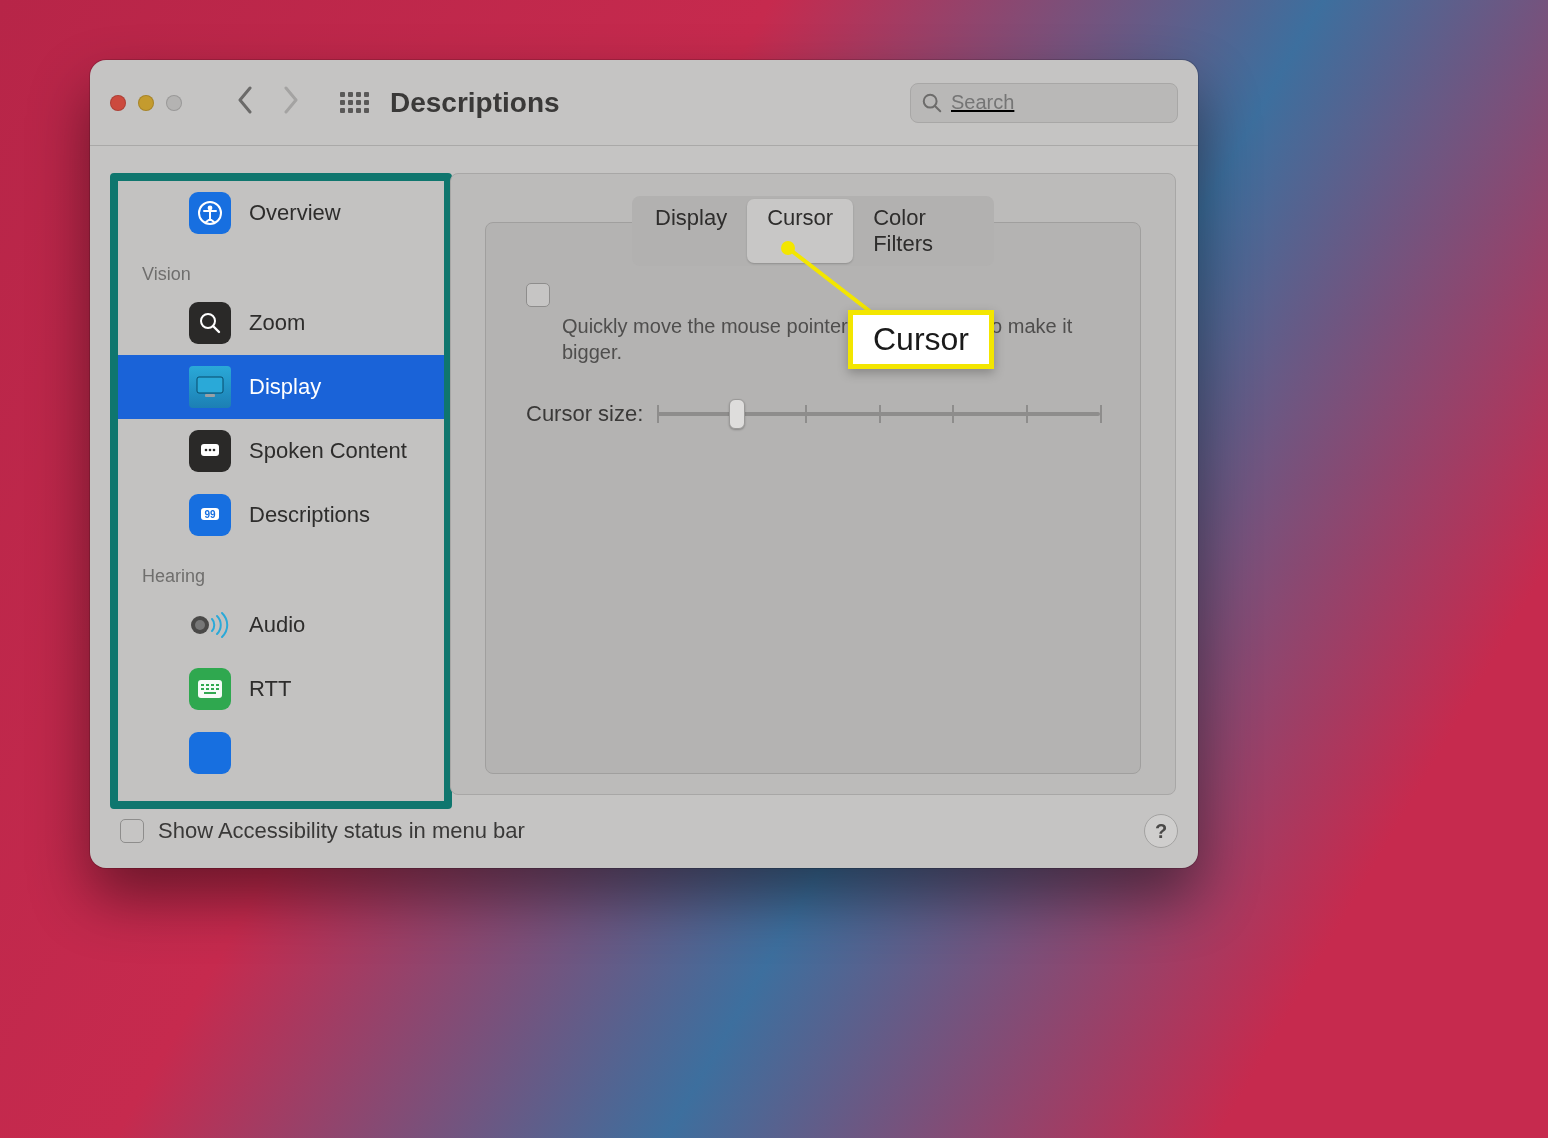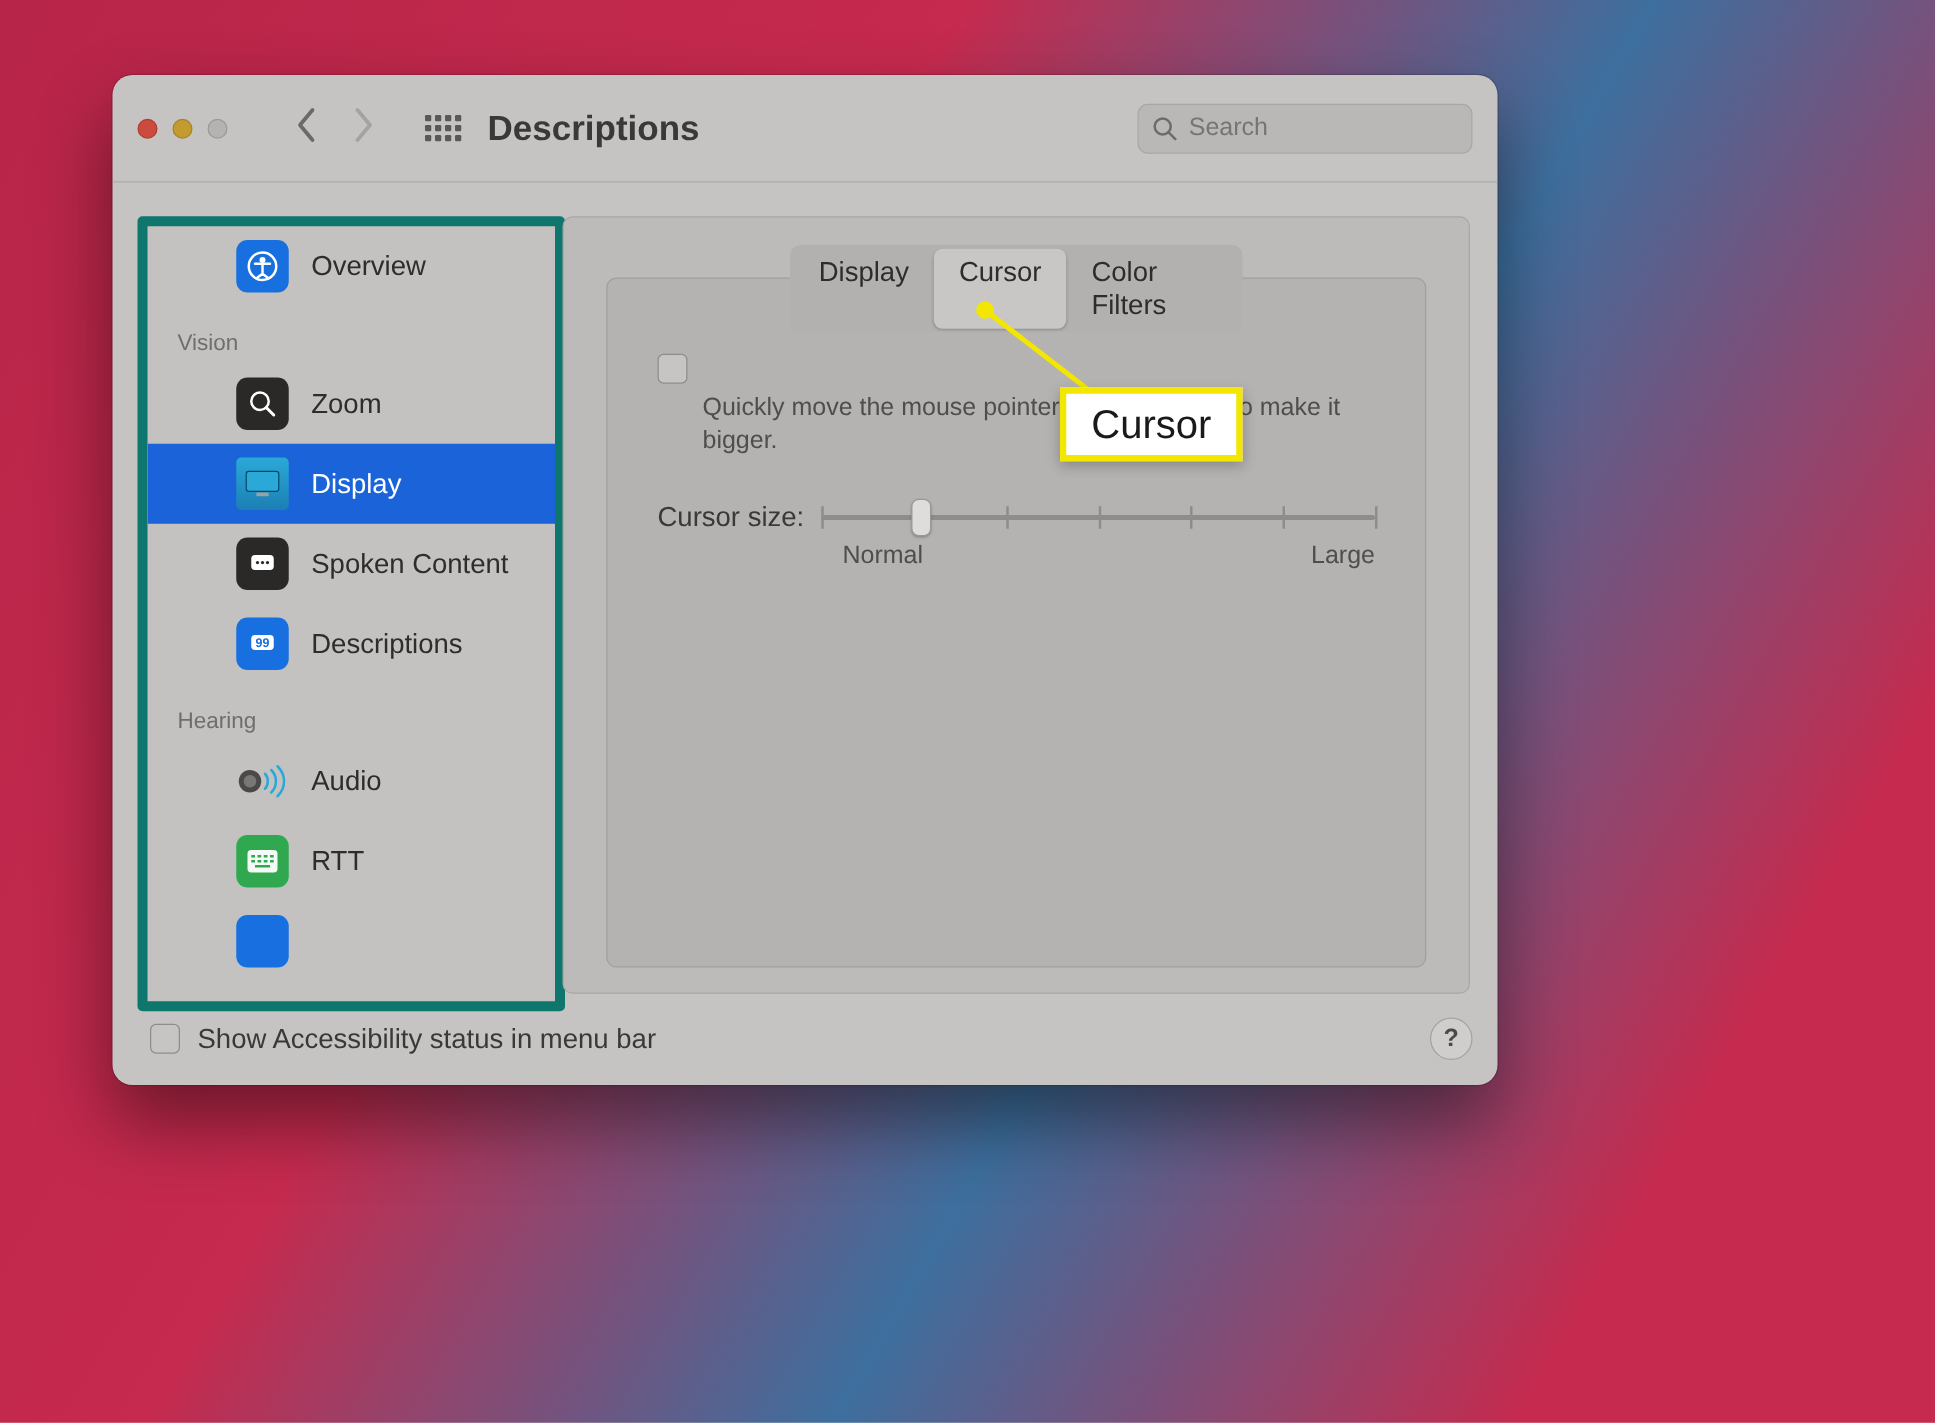--- a/index.html
+++ b/index.html
@@ -76,20 +76,21 @@
     transform:translateY(-50%);
     width:268px;
     height:40px;
     background:#b9b8b7;
     border-radius:8px;
     display:flex;
     align-items:center;
     padding:0 10px;
     box-sizing:border-box;
     border:1px solid #a8a7a6;
+    text-decoration:underline;
   }
   .search-wrap svg { flex:none; }
   .search-wrap input {
     border:none;
     background:transparent;
     outline:none;
     font-size:20px;
     color:#6d6c6b;
     margin-left:6px;
     width:100%;
@@ -481,24 +482,20 @@
             <div class="slider-tick" style="left:0%"></div>
             <div class="slider-tick" style="left:16.66%"></div>
             <div class="slider-tick" style="left:33.33%"></div>
             <div class="slider-tick" style="left:50%"></div>
             <div class="slider-tick" style="left:66.66%"></div>
             <div class="slider-tick" style="left:83.33%"></div>
             <div class="slider-tick" style="left:100%"></div>
             <div class="slider-thumb" id="slider-thumb" style="left: 18%;"></div>
           </div>
         </div>
-        <div class="slider-ends">
-          <span>Normal</span>
-          <span>Large</span>
-        </div>
 
       </div>
 
       <div class="seg-wrap">
         <div class="seg">Display</div>
         <div class="seg active">Cursor</div>
         <div class="seg">Color Filters</div>
       </div>
 
     </div>

